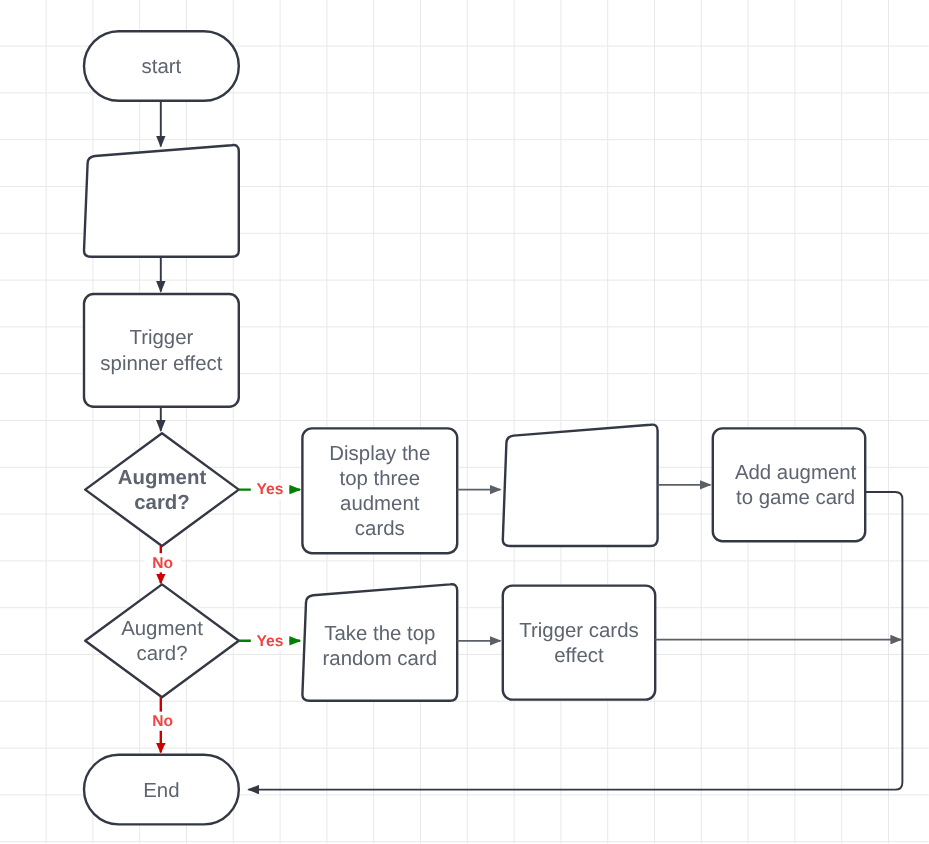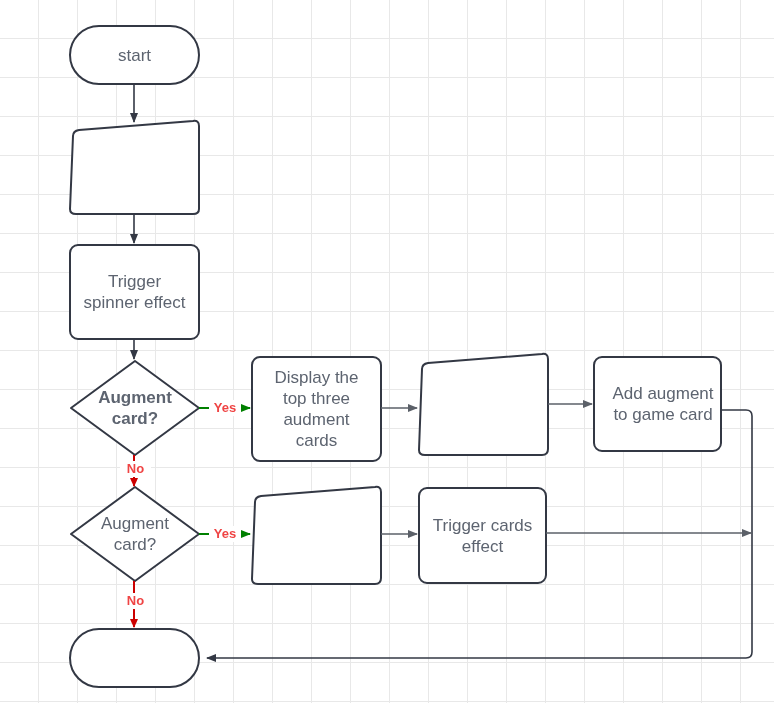--- a/index.html
+++ b/index.html
@@ -193,24 +193,27 @@
 audment
 cards</div>
 
 
   <div class="node-label" style="left:594px; top:357px; width:138px; height:94px;">Add augment
 to game card</div>
 
   <div class="node-label" style="left:71px; top:487px; width:128px; height:94px;">Augment
 card?</div>
 
+  <div class="node-label" style="left:252px; top:492px; width:129px; height:92px;">Take the top
+random card</div>
 
   <div class="node-label" style="left:419px; top:488px; width:127px; height:95px;border-radius:32px;">Trigger cards
 effect</div>
 
+  <div class="node-label" style="left:70px; top:629px; width:129px; height:58px;">End</div>
 
   <div class="edge-label" style="left:209px; top:400px; width:30px; height:16px;">Yes</div>
 
   <div class="edge-label" style="left:120px; top:461px; width:29px; height:16px;">No</div>
 
   <div class="edge-label" style="left:209px; top:526px; width:30px; height:16px;">Yes</div>
 
   <div class="edge-label" style="left:120px; top:593px; width:29px; height:16px;">No</div>
 
   <div class="hit" style="left:70px; top:26px; width:129px; height:58px;"></div>

